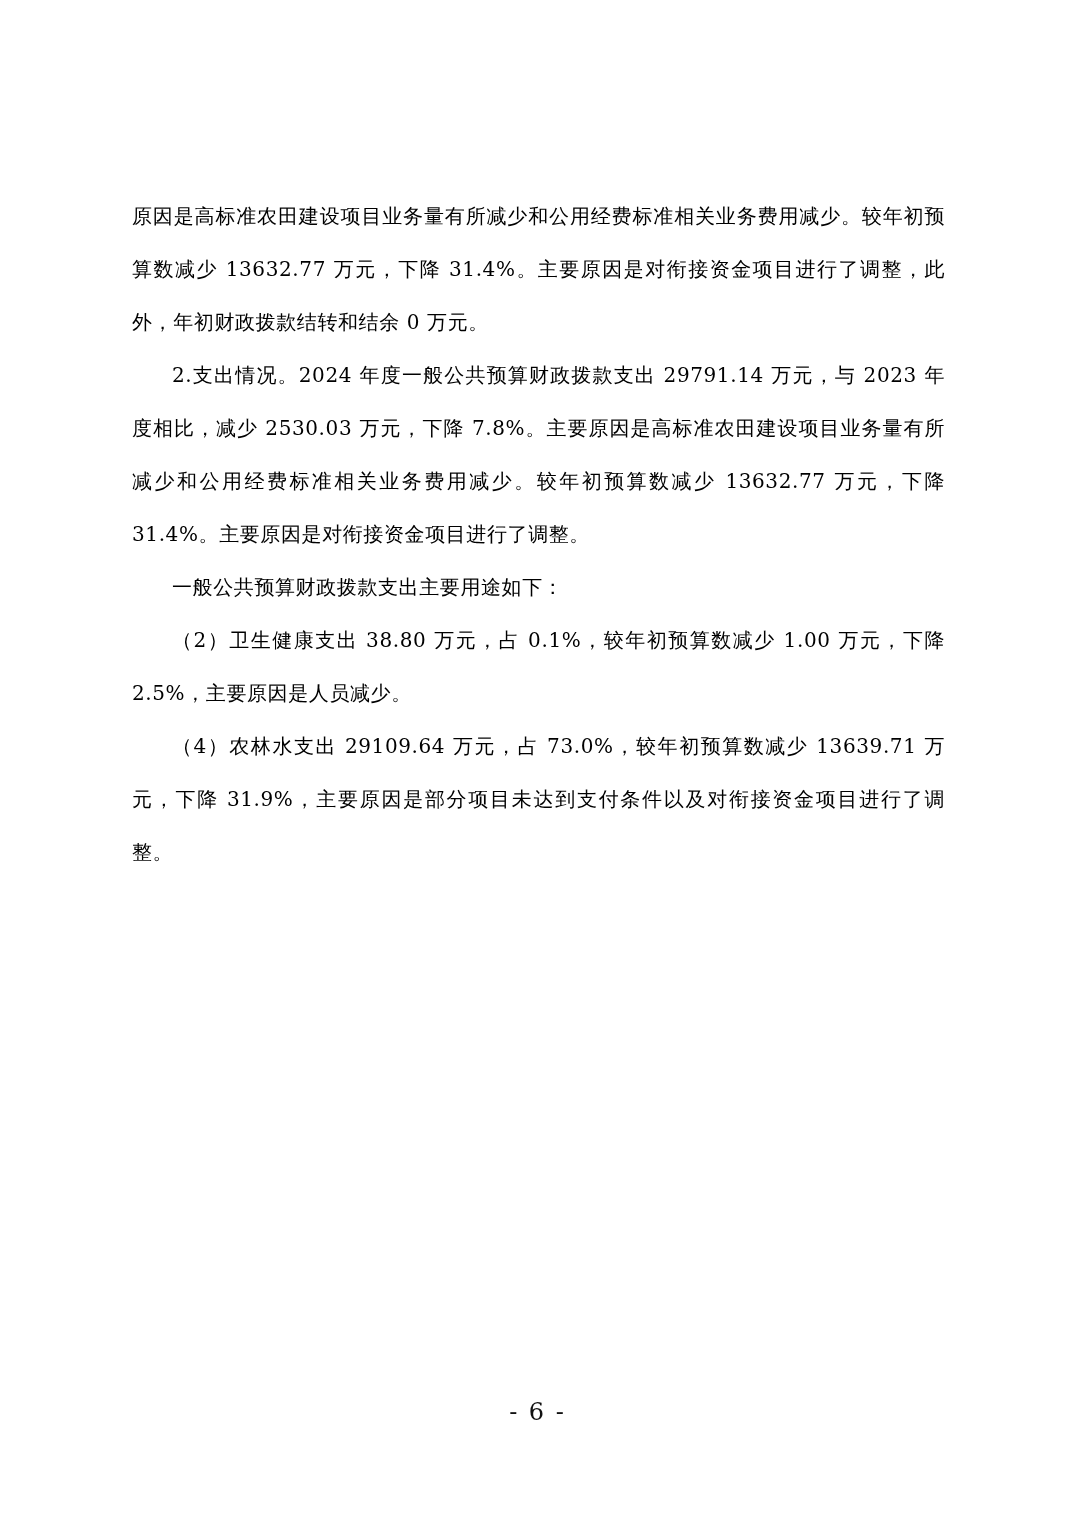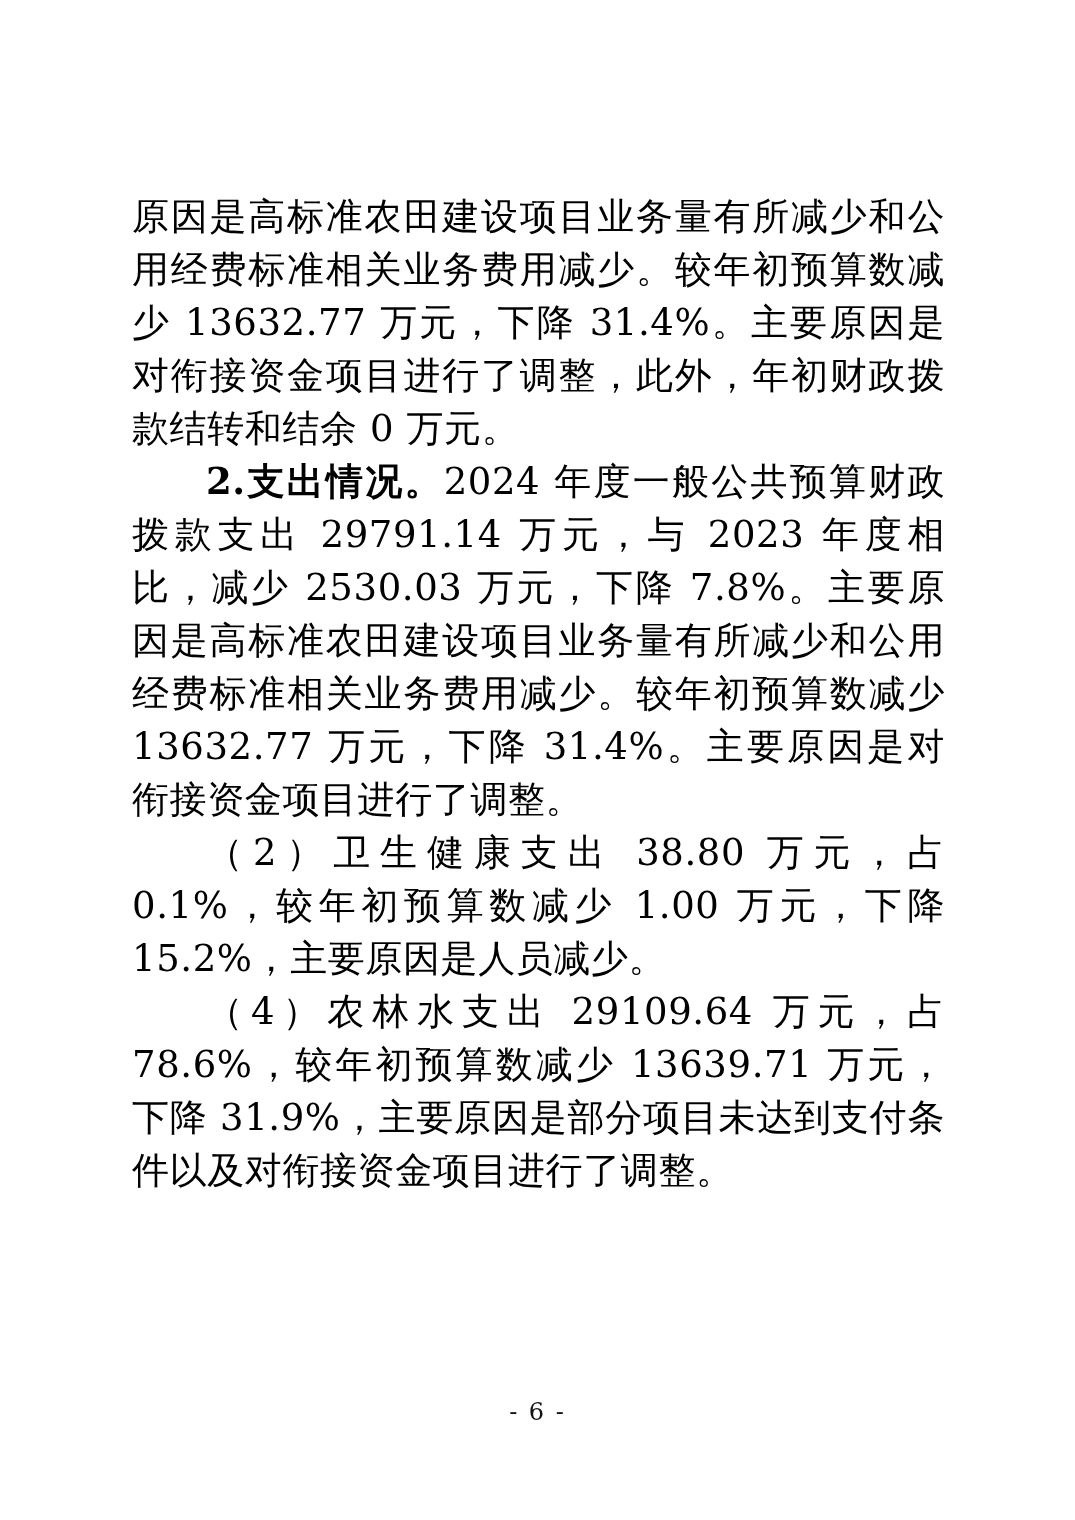--- a/index.html
+++ b/index.html
@@ -18,36 +18,36 @@
   .page {
     position: absolute;
     left: 0;
     top: 0;
     width: 1075px;
     height: 1520px;
     box-sizing: border-box;
     padding: 190px 130px 0 132px;
   }
   .body-text {
-    font-size: 37px;
+    font-size: 20px;
     line-height: 53px;
     text-align: justify;
     text-justify: inter-ideograph;
     letter-spacing: 0.6px;
   }
   p {
     margin: 0;
     padding: 0;
     text-indent: 2em;
   }
   p.noindent {
     text-indent: 0;
   }
   .bold-lead {
-    font-weight: bold;
+    font-weight: normal;
   }
   .page-number {
     position: absolute;
     left: 0;
     top: 1398px;
     width: 1075px;
     text-align: center;
     font-size: 24px;
     font-family: "DejaVu Serif", "Liberation Serif", serif;
     letter-spacing: 2px;
@@ -57,23 +57,24 @@
 </head>
 <body>
 
 <div class="page">
   <div class="body-text">
 
     <p class="noindent">原因是高标准农田建设项目业务量有所减少和公用经费标准相关业务费用减少。较年初预算数减少 13632.77 万元，下降 31.4%。主要原因是对衔接资金项目进行了调整，此外，年初财政拨款结转和结余 0 万元。</p>
 
     <p><span class="bold-lead">2.支出情况。</span><span>2024 年度一般公共预算财政拨款支出 29791.14 万元，与 2023 年度相比，减少 2530.03 万元，下降 7.8%。主要原因是高标准农田建设项目业务量有所减少和公用经费标准相关业务费用减少。较年初预算数减少 13632.77 万元，下降 31.4%。主要原因是对衔接资金项目进行了调整。</span></p>
 
+    <p>一般公共预算财政拨款支出主要用途如下：</p>
 
 
-    <p>（2）卫生健康支出 38.80 万元，占 0.1%，较年初预算数减少 1.00 万元，下降 15.2%，主要原因是人员减少。</p>
+    <p>（2）卫生健康支出 38.80 万元，占 0.1%，较年初预算数减少 1.00 万元，下降 2.5%，主要原因是人员减少。</p>
 
 
-    <p>（4）农林水支出 29109.64 万元，占 78.6%，较年初预算数减少 13639.71 万元，下降 31.9%，主要原因是部分项目未达到支付条件以及对衔接资金项目进行了调整。</p>
+    <p>（4）农林水支出 29109.64 万元，占 73.0%，较年初预算数减少 13639.71 万元，下降 31.9%，主要原因是部分项目未达到支付条件以及对衔接资金项目进行了调整。</p>
 
   </div>
 </div>
 
 <div class="page-number">- 6 -</div>
 
 </body></html>

